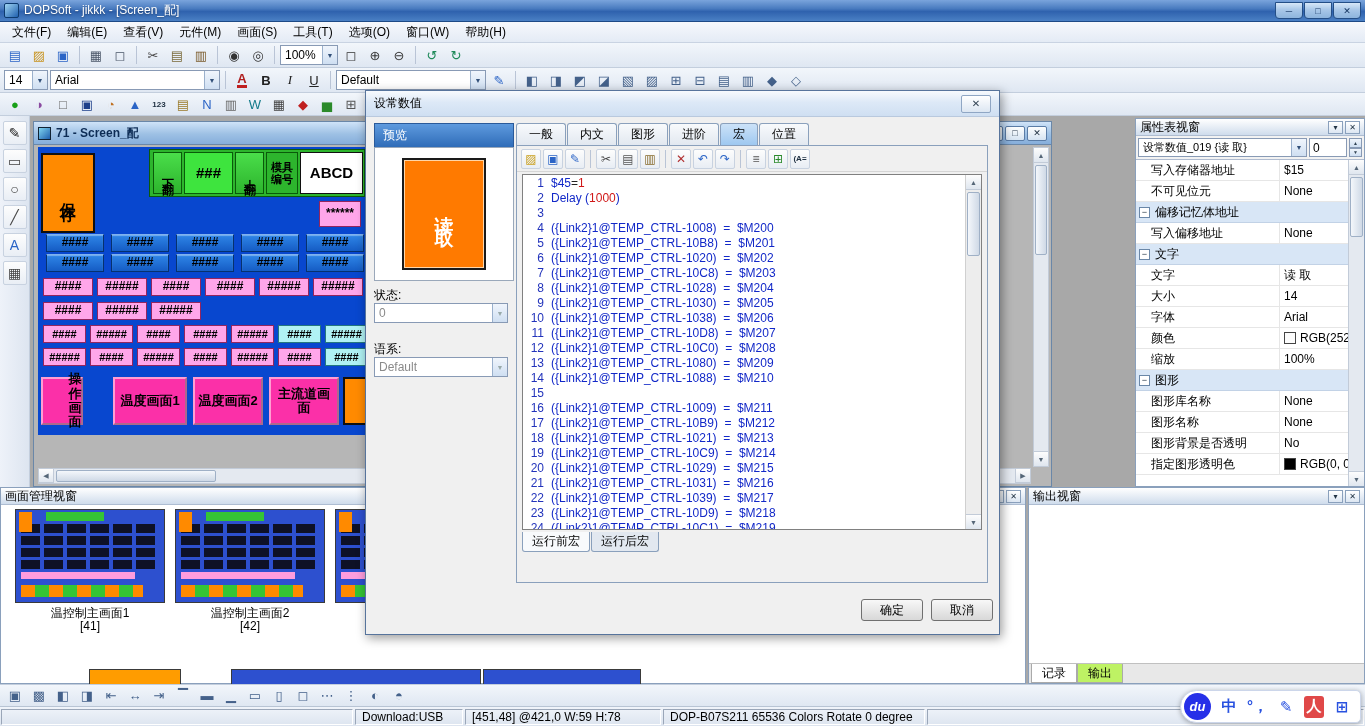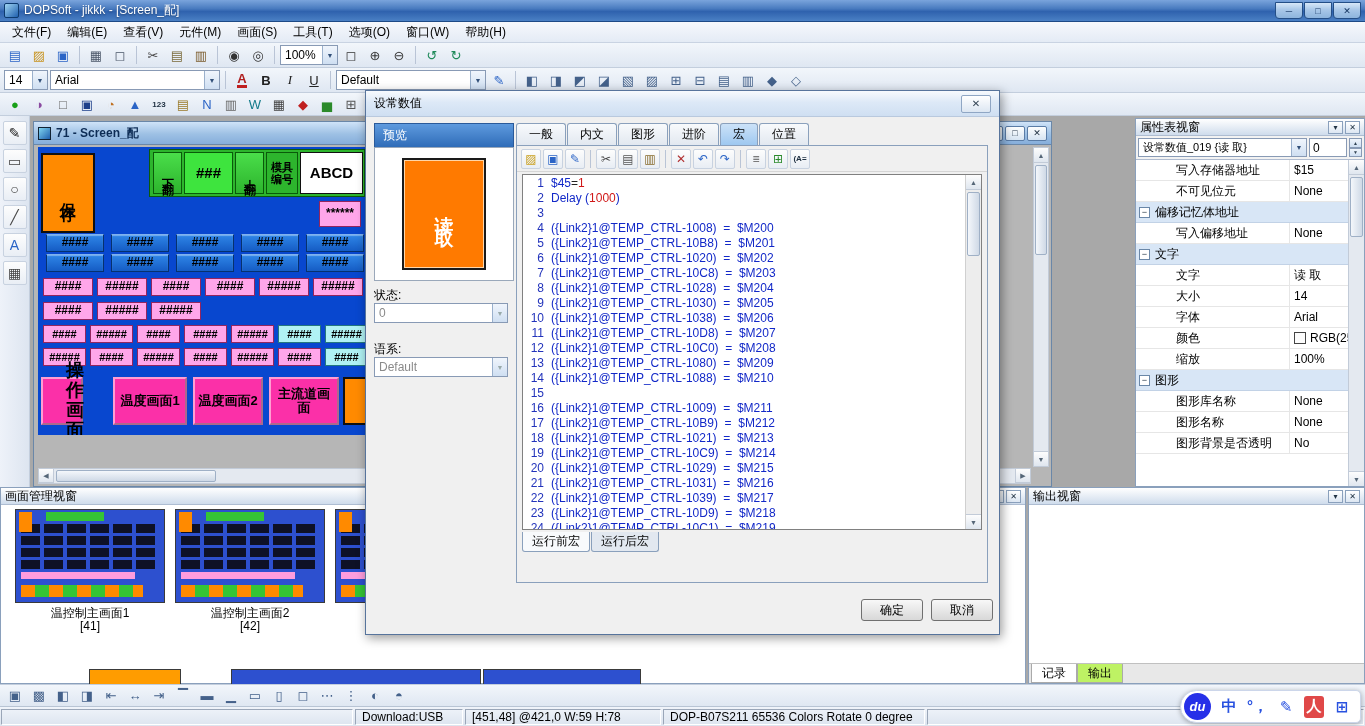--- a/index.html
+++ b/index.html
@@ -100,21 +100,21 @@
   .prop{position:absolute;left:1135px;top:118px;width:230px;height:369px;background:#f2f2f2;
     border:1px solid #8aa0bc;display:flex;flex-direction:column;}
   .prop-combo-row{display:flex;gap:2px;padding:2px;align-items:center;flex:none;}
   .prop-combo-row .combo{flex:1;height:19px;font-size:11px;}
   .paux{width:38px;height:19px;background:#fff;border:1px solid #889ab5;padding-left:3px;display:flex;align-items:center;}
   .pspin{display:flex;flex-direction:column;width:13px;height:19px;}
   .pspin span{flex:1;border:1px solid #889ab5;background:linear-gradient(#f0f5fc,#cfdff2);
     font-size:5px;display:flex;align-items:center;justify-content:center;color:#345;}
   .prop-grid{flex:1;background:#fff;border-top:1px solid #b0bcd0;position:relative;overflow:hidden;padding-right:16px;}
   .prow{display:flex;height:21px;border-bottom:1px solid #e6e6e6;font-size:12px;align-items:center;}
-  .prow .pl{width:122px;padding-left:8px;border-right:1px solid #e6e6e6;overflow:hidden;white-space:nowrap;height:100%;display:flex;align-items:center;margin-left:32px;}
+  .prow .pl{width:144px;padding-left:15px;border-right:1px solid #e6e6e6;overflow:hidden;white-space:nowrap;height:100%;display:flex;align-items:center;}
   .prow .pv{flex:1;padding-left:4px;display:flex;align-items:center;gap:4px;overflow:hidden;white-space:nowrap;}
   .psec{height:21px;background:#d8e6f6;display:flex;align-items:center;gap:5px;padding-left:3px;
     font-size:12px;border-bottom:1px solid #c2d2e6;}
   .pbox{width:11px;height:11px;border:1px solid #6a87a8;background:#fff;font-size:9px;
     display:flex;align-items:center;justify-content:center;color:#234;line-height:1;}
   .sw{width:12px;height:12px;border:1px solid #444;display:inline-block;flex:none;}
   .prop-sb{position:absolute;right:0;top:0;bottom:0;width:16px;background:#e4e9f0;border-left:1px solid #c2cbd8;}
 
   
   .smgr{position:absolute;left:0;top:487px;width:1026px;height:197px;background:#fff;border:1px solid #8aa0bc;}
@@ -508,21 +508,21 @@
         <div class="hmi el-pink" style="left: 193px; top: 178px; width: 43px; height: 18px; font-size: 11px;">#####</div>
         <div class="hmi el-cyan" style="left: 240px; top: 178px; width: 43px; height: 18px; font-size: 11px;">####</div>
         <div class="hmi el-cyan" style="left: 287px; top: 178px; width: 43px; height: 18px; font-size: 11px;">#####</div>
         <div class="hmi el-pink" style="left: 5px; top: 201px; width: 43px; height: 18px; font-size: 11px;">#####</div>
         <div class="hmi el-pink" style="left: 52px; top: 201px; width: 43px; height: 18px; font-size: 11px;">####</div>
         <div class="hmi el-pink" style="left: 99px; top: 201px; width: 43px; height: 18px; font-size: 11px;">#####</div>
         <div class="hmi el-pink" style="left: 146px; top: 201px; width: 43px; height: 18px; font-size: 11px;">####</div>
         <div class="hmi el-pink" style="left: 193px; top: 201px; width: 43px; height: 18px; font-size: 11px;">#####</div>
         <div class="hmi el-pink" style="left: 240px; top: 201px; width: 43px; height: 18px; font-size: 11px;">####</div>
         <div class="hmi el-cyan" style="left: 287px; top: 201px; width: 43px; height: 18px; font-size: 11px;">####</div>
-        <div class="hmi el-mag" style="left: 3px; top: 230px; width: 42px; height: 48px; font-size: 18px; padding-left: 28px;">操作画面</div>
+        <div class="hmi el-mag" style="left: 3px; top: 230px; width: 42px; height: 48px; font-size: 13px; padding-left: 28px;">操作画面</div>
         <div class="hmi el-mag" style="left: 75px; top: 230px; width: 74px; height: 48px; font-size: 13px;">温度画面1</div>
         <div class="hmi el-mag" style="left: 155px; top: 230px; width: 70px; height: 48px; font-size: 13px;">温度画面2</div>
         <div class="hmi el-mag" style="left: 231px; top: 230px; width: 70px; height: 48px; font-size: 13px;">主流道画面</div>
         <div class="hmi el-orange" style="left: 305px; top: 230px; width: 24px; height: 48px; font-size: 12px;"></div>
       </div>
     <div class="sb-v">
       <span class="sba">▲</span>
       <span class="sbt" style="top:17px;height:90px;"></span>
       <span class="sba sbb">▼</span>
     </div>
@@ -690,20 +690,27 @@
             <div class="pv">
               <span>None</span>
             </div>
           </div>
           <div class="prow">
             <div class="pl">图形背景是否透明</div>
             <div class="pv">
               <span>No</span>
             </div>
           </div>
+          <div class="prow">
+            <div class="pl">指定图形透明色</div>
+            <div class="pv">
+              <span class="sw" style="background: rgb(0, 0, 0);"></span>
+              <span>RGB(0, 0, 0)</span>
+            </div>
+          </div>
         </div>
       <div class="prop-sb">
         <span class="sba">▲</span>
         <span class="sbt" style="top:17px;height:60px;"></span>
         <span class="sba sbb">▼</span>
       </div>
     </div>
   </div>
 
   <div class="dialog">

